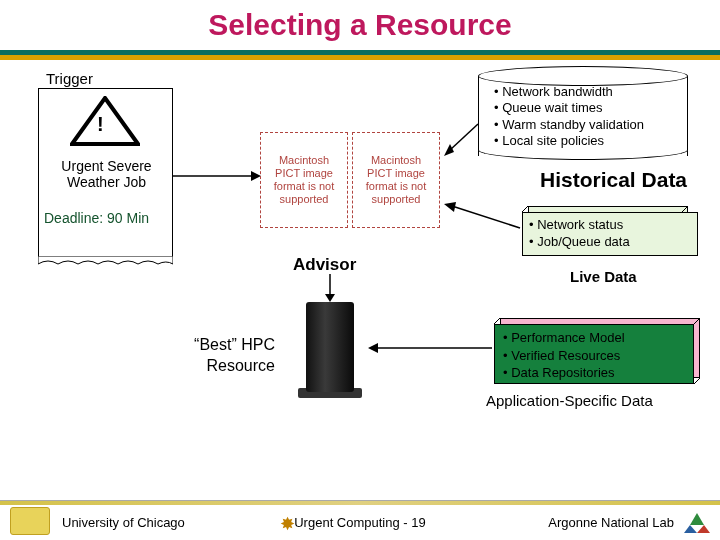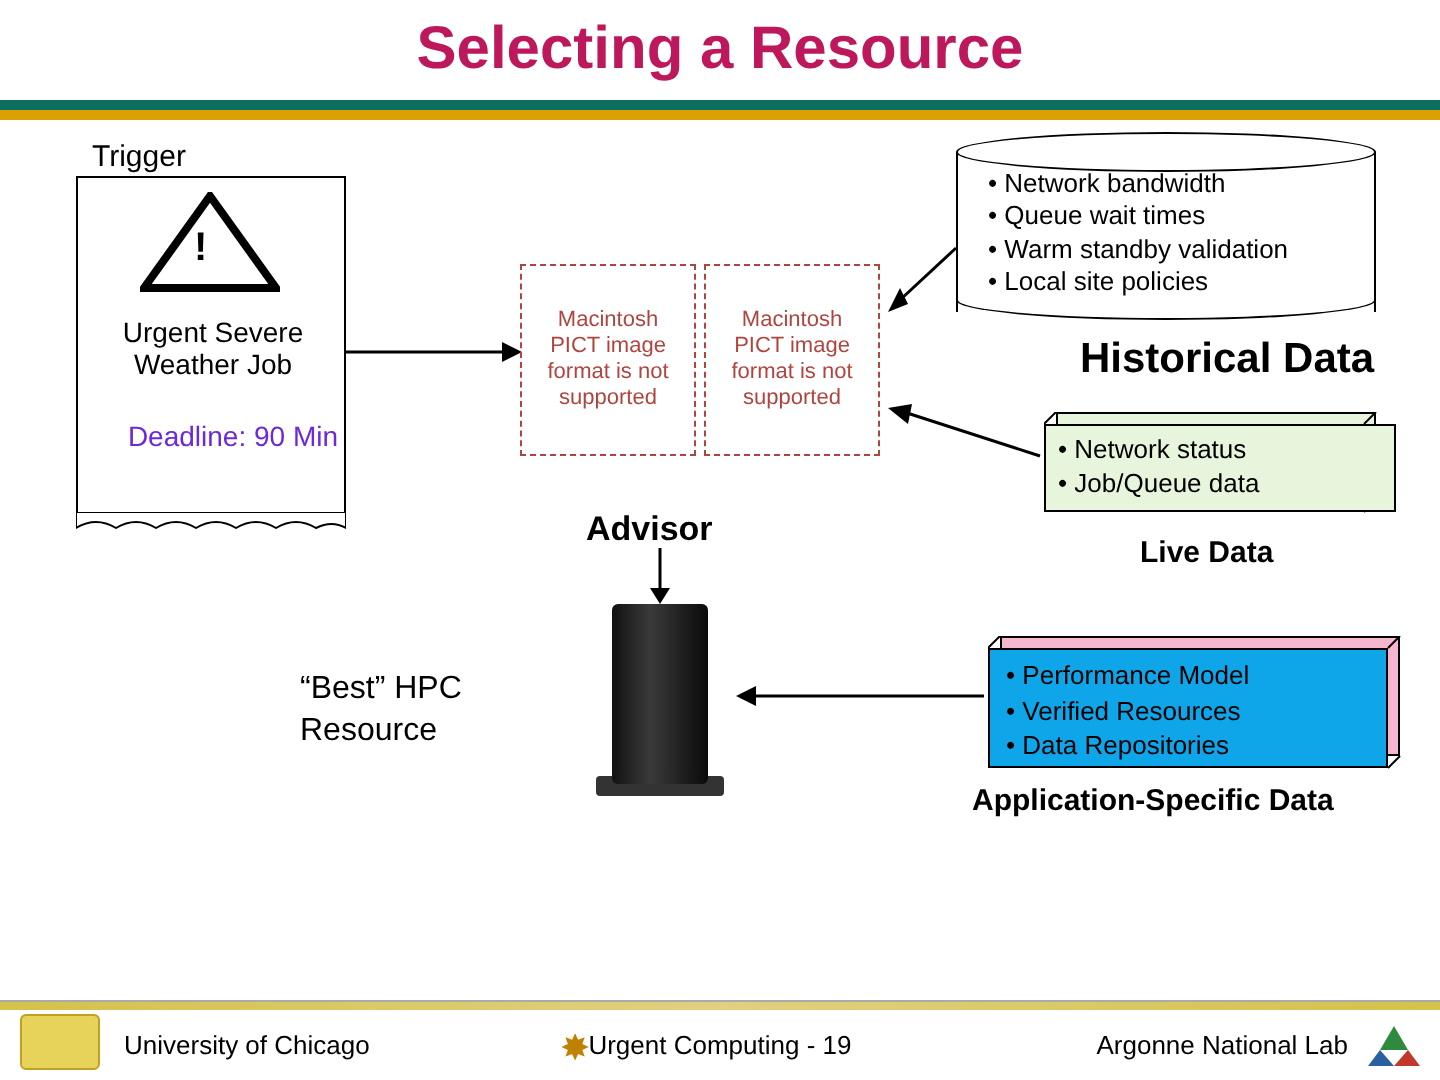--- a/index.html
+++ b/index.html
@@ -70,23 +70,23 @@
     width: 125px;
     text-align: center;
     font-size: 14px;
     color: #000;
     line-height: 1.15;
   }
   .trigger-text2 {
     position: absolute;
     left: 44px; top: 150px;
     width: 125px;
-    text-align: right;
+    text-align: left;
     font-size: 14px;
-    color: #6d28d9;
+    color: #14532d;
     line-height: 1.15;
   }
   
   .cyl1 {
     position: absolute;
     left: 478px; top: 6px;
     width: 210px; height: 94px;
   }
   .cyl-body {
     position: absolute;
@@ -161,31 +161,31 @@
     left: 500px; top: 258px;
     width: 200px; height: 60px;
     border: 1px solid #000;
     background: #f7b6d0;
   }
   .pink-box-front {
     position: absolute;
     left: 494px; top: 264px;
     width: 200px; height: 60px;
     border: 1px solid #000;
-    background: #0ea5e9;
+    background: #15803d;
     z-index: 2;
     padding: 4px 8px;
     font-size: 13px;
     line-height: 1.35;
   }
   .app-label {
     position: absolute;
     left: 486px; top: 332px;
     font-size: 15px;
-    font-weight: bold;
+    font-weight: normal;
   }
   
   .pict {
     position: absolute;
     border: 1px dashed #b0443f;
     color: #b0443f;
     font-size: 11px;
     text-align: center;
     display: flex;
     align-items: center;
@@ -218,21 +218,21 @@
     position: absolute;
     left: 0; bottom: 0;
     width: 64px; height: 10px;
     background: #333;
     border-radius: 2px;
   }
   .best-label {
     position: absolute;
     left: 150px; top: 275px;
     width: 125px;
-    text-align: left;
+    text-align: right;
     font-size: 16px;
     line-height: 1.3;
   }
   
   .arrow {
     position: absolute;
   }
   
   .footer {
     position: absolute;

